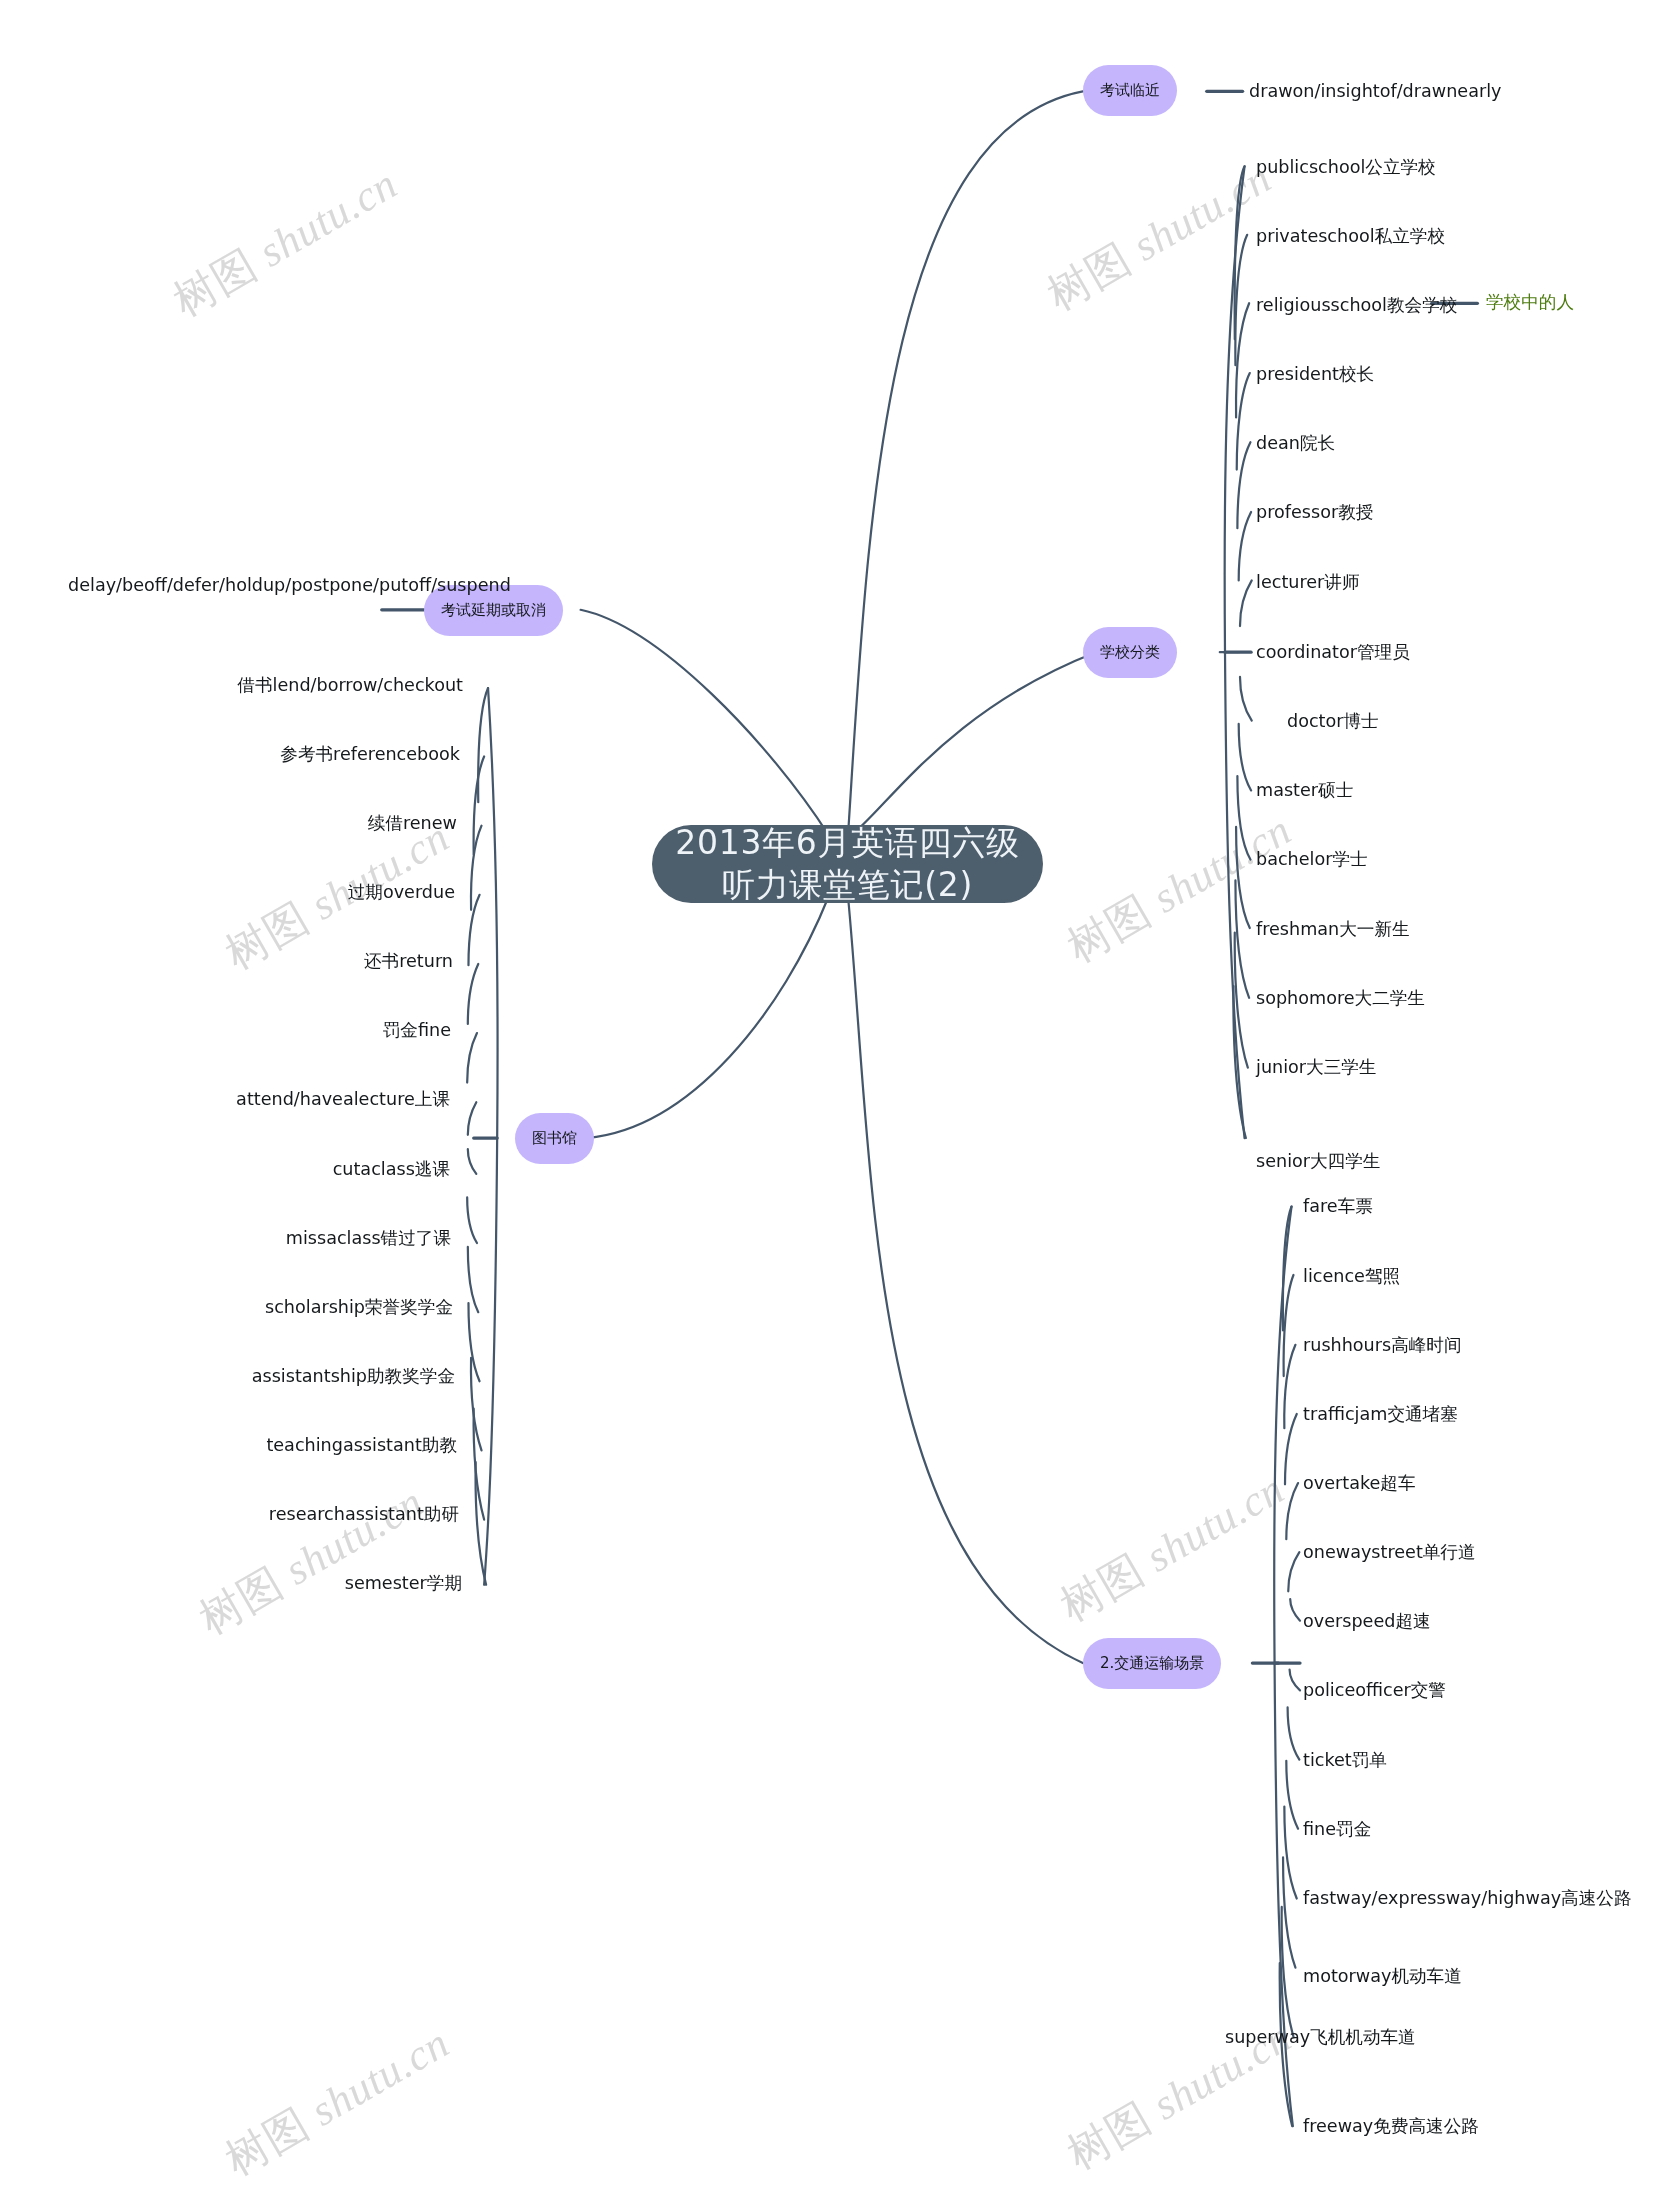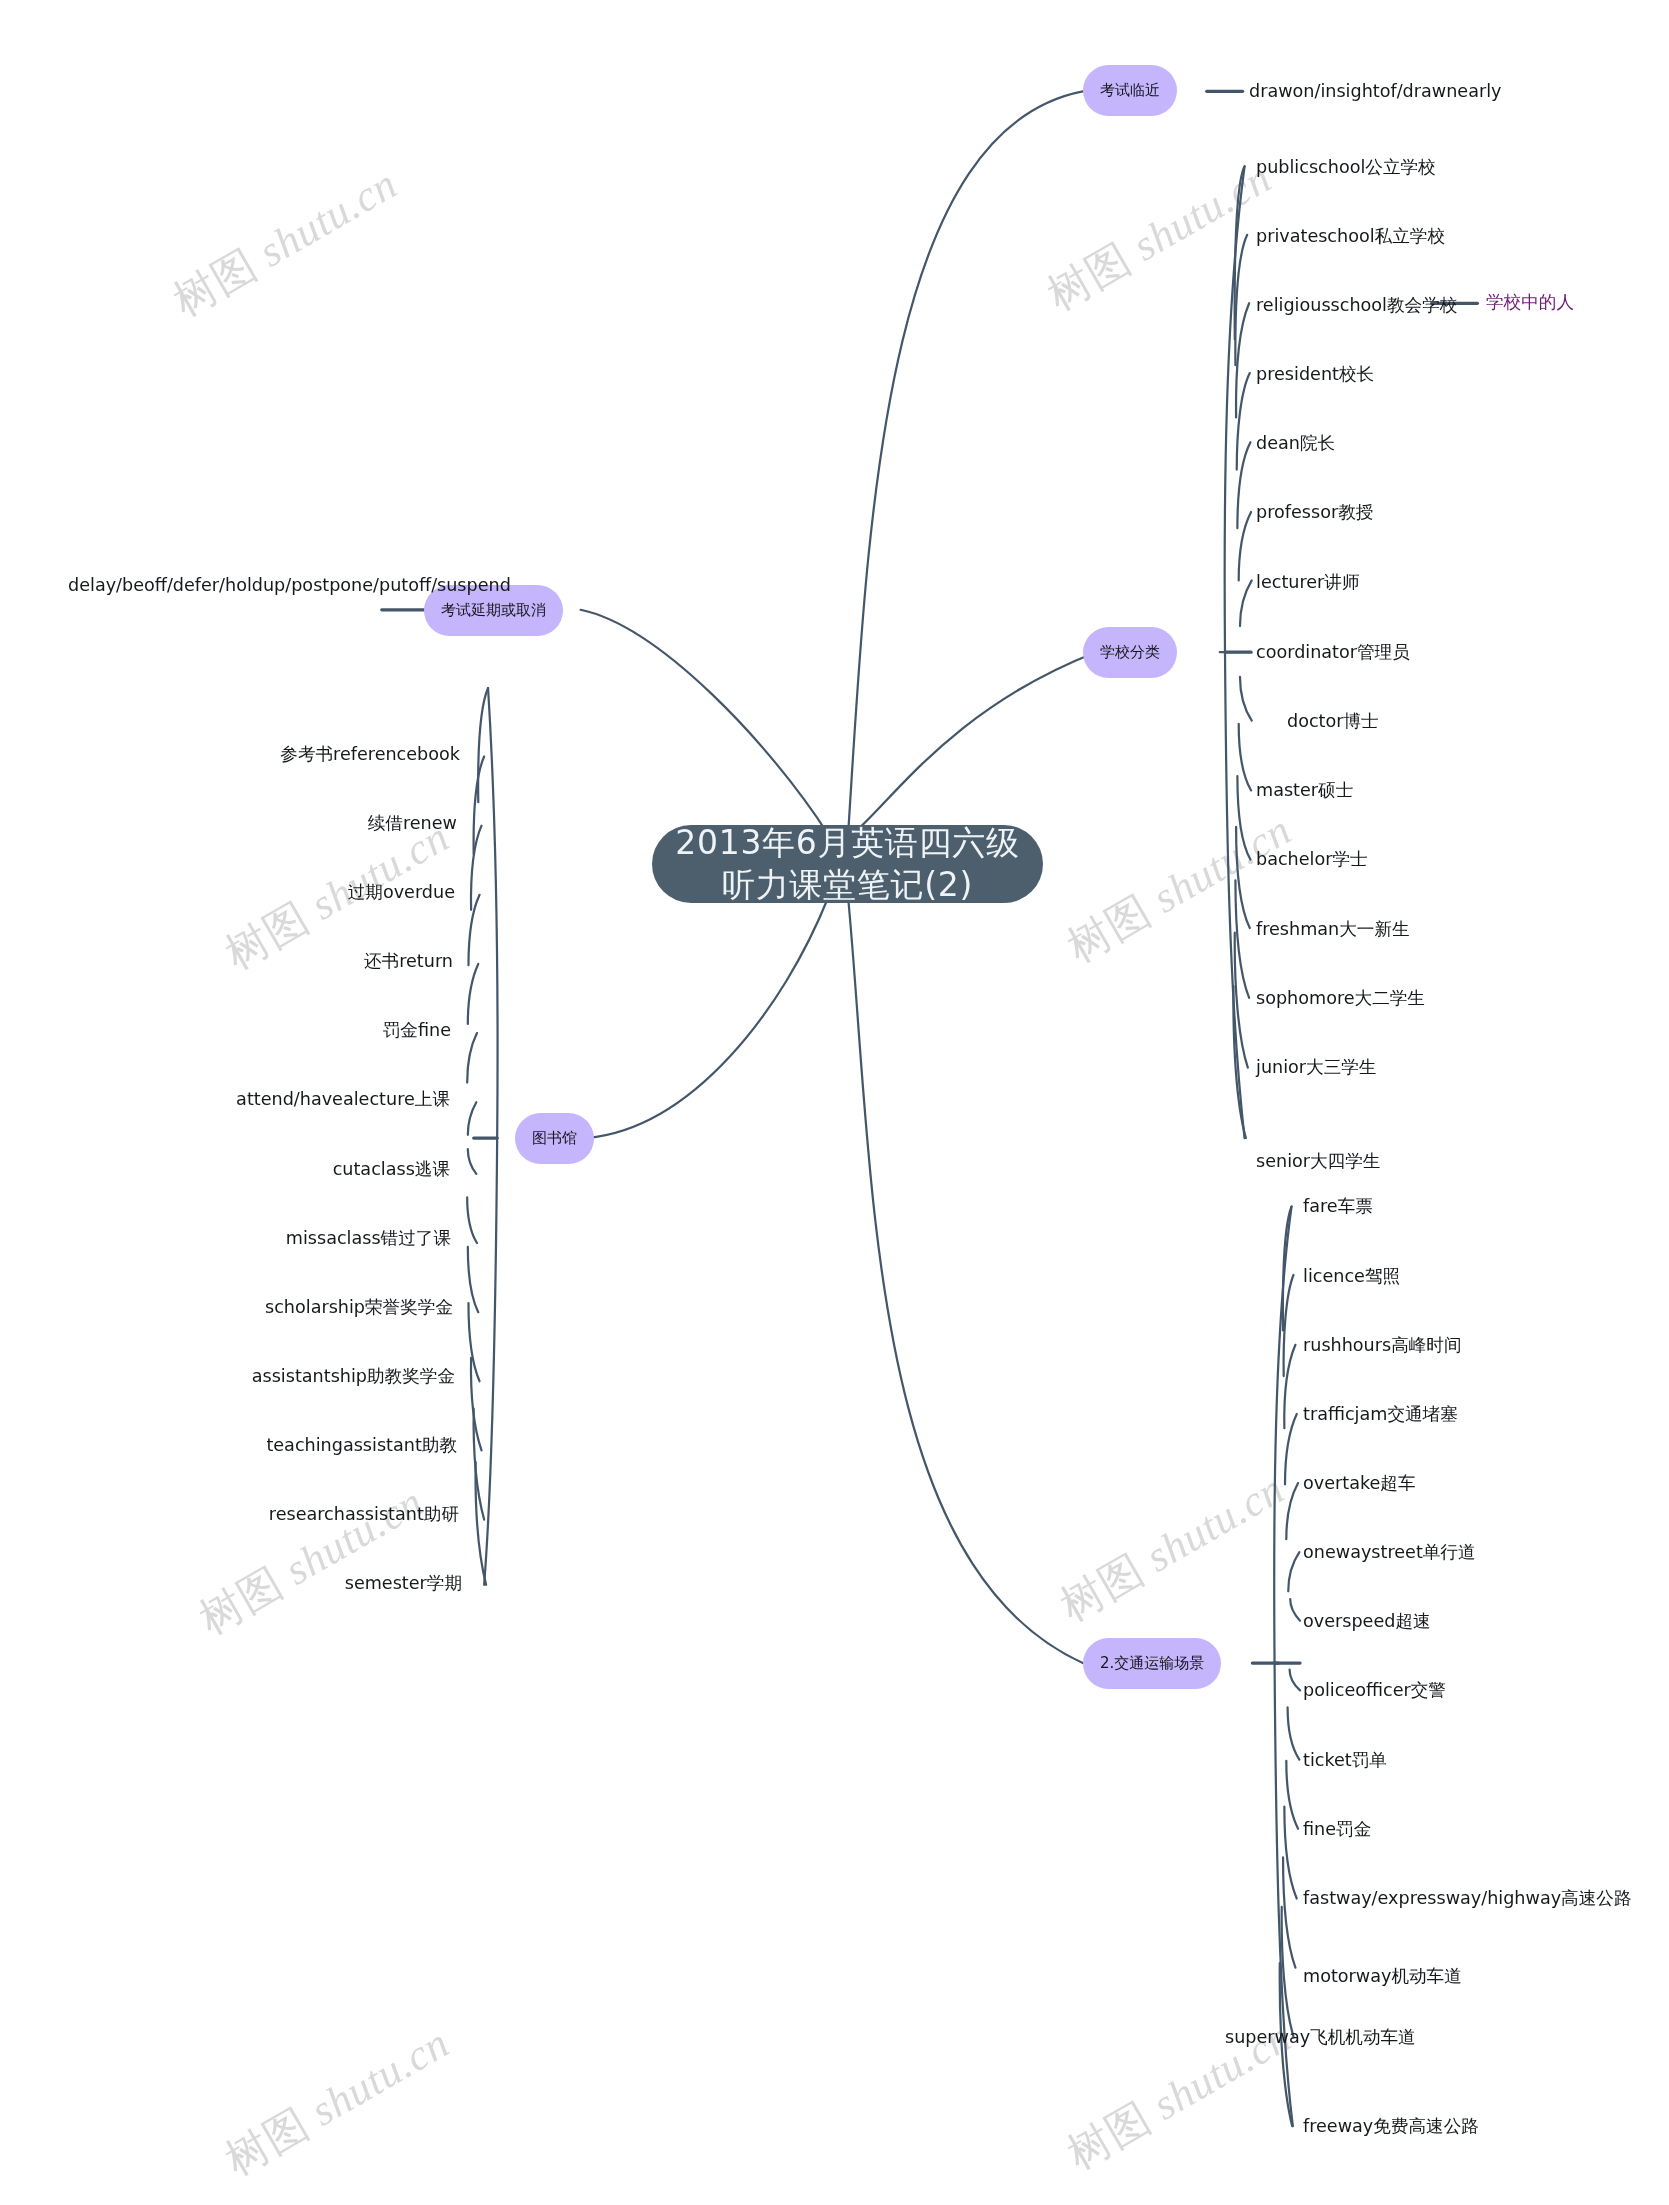--- a/index.html
+++ b/index.html
@@ -35,21 +35,21 @@
   }
 
   .leaf{
     color:#15191c;font-size:17.6px;line-height:1.34;white-space:nowrap;
     font-family:"DejaVu Sans","Liberation Sans",sans-serif;
     display:flex;align-items:center;
   }
   .leaf.right{justify-content:flex-start;}
   .leaf.left{justify-content:flex-end;text-align:right;}
   .leaf.wrap{white-space:normal;}
-  .sub{color:#701a75;font-size:17.6px;white-space:nowrap;font-family:"DejaVu Sans","Liberation Sans",sans-serif;}
+  .sub{color:#4d7c0f;font-size:17.6px;white-space:nowrap;font-family:"DejaVu Sans","Liberation Sans",sans-serif;}
 </style>
 </head>
 <body>
 
 <div id="stage">
 
   <div class="wm-layer">
     <div class="wm" style="left:163px;top:280px;"><span class="cjk">树图</span> shutu.cn</div>
     <div class="wm" style="left:1037px;top:274px;"><span class="cjk">树图</span> shutu.cn</div>
     <div class="wm" style="left:215px;top:933px;"><span class="cjk">树图</span> shutu.cn</div>
@@ -251,20 +251,23 @@
   <div class="node branch" style="left:424px;top:585px;height:51px;">
     <span>考试延期或取消</span>
   </div>
   <div class="node leaf left wrap" style="left:68px;top:574px;width:307px;height:72px;align-items:flex-start;">
     <span style="display:block;text-align:left;width:100%;">delay/beoff/defer/holdup/postpone/putoff/suspend</span>
   </div>
 
   <div class="node branch" style="left:515px;top:1113px;height:51px;">
     <span>图书馆</span>
   </div>
+  <div class="node leaf left" style="left:0px;top:667px;width:463px;height:37px;">
+      <span>借书lend/borrow/checkout</span>
+    </div>
   <div class="node leaf left" style="left:0px;top:736px;width:460px;height:37px;">
       <span>参考书referencebook</span>
     </div>
   <div class="node leaf left" style="left:0px;top:805px;width:457px;height:37px;">
       <span>续借renew</span>
     </div>
   <div class="node leaf left" style="left:0px;top:874px;width:455px;height:37px;">
       <span>过期overdue</span>
     </div>
   <div class="node leaf left" style="left:0px;top:943px;width:453px;height:37px;">

